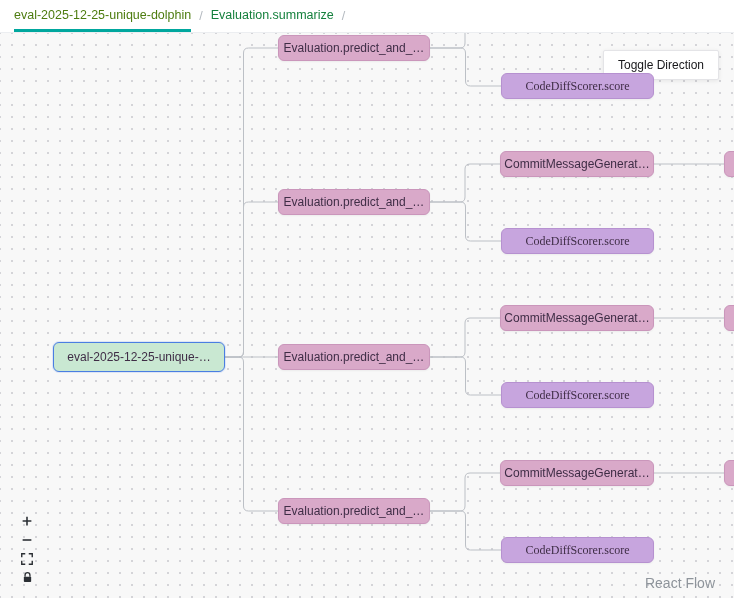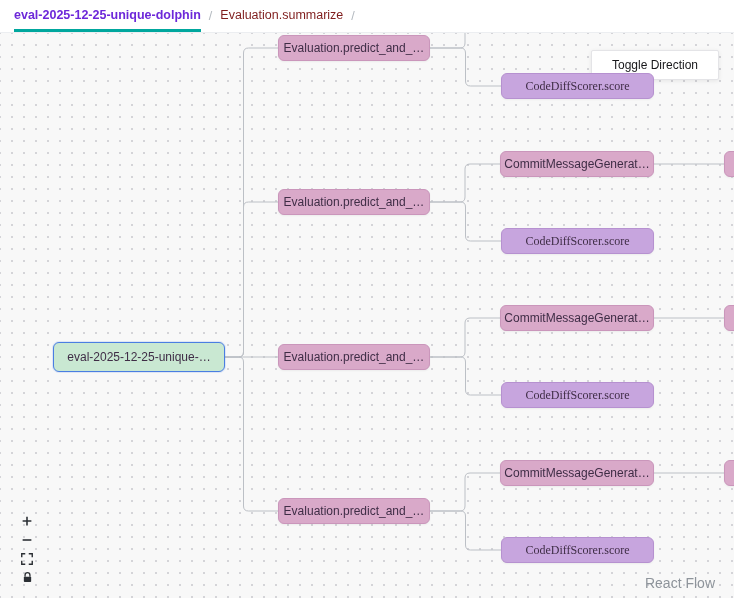--- a/index.html
+++ b/index.html
@@ -9,24 +9,24 @@
   }
   
   .topbar{
     position:absolute;top:0;left:0;width:734px;height:33px;
     background:#ffffff;border-bottom:1px solid #eceef1;
     display:flex;align-items:stretch;padding-left:14px;box-sizing:border-box;
     z-index:30;
   }
   .crumb{
     display:inline-flex;align-items:center;height:100%;
-    font-size:12.5px;color:#7f1d1d;cursor:pointer;
+    font-size:12.5px;color:#15803d;cursor:pointer;
     border-bottom:3px solid transparent;box-sizing:border-box;white-space:nowrap;
   }
-  .crumb--active{color:#6d28d9;border-bottom-color:#00a79e;font-weight:700;}
+  .crumb--active{color:#4d7c0f;border-bottom-color:#00a79e;font-weight:400;}
   .crumb-sep{
     display:inline-flex;align-items:center;height:100%;
     font-size:12.5px;color:#b3b9bf;padding:0 8px;
   }
   
   .canvas{
     position:absolute;top:33px;left:0;width:734px;height:565px;
     background-color:#f8f8f8;
     background-image:radial-gradient(circle,#d4d4d8 1px,transparent 1.2px);
     background-size:12px 12px;background-position:6px 6px;
@@ -41,21 +41,21 @@
     box-shadow:0 1px 2px rgba(0,0,0,0.05);
   }
   .node--eval,.node--commit,.node--partial{background:#d9a9c9;border:1px solid #ca96bb;}
   .node--scorer{background:#c7a5de;border:1px solid #b691d0;font-family:Liberation Serif, serif;}
   .node--root{background:#c9e8d2;border:1.5px solid #4a7ee2;box-shadow:0 0 0 1px rgba(74,126,226,0.15);}
   
   .toggle-btn{
     position:absolute;top:17px;right:15px;
     background:#ffffff;border:1px solid #e4e4e7;border-radius:2px;
     box-shadow:0 1px 4px rgba(0,0,0,0.08);
-    padding:7px 20px;font-size:12px;color:#18181b;cursor:pointer;
+    padding:7px 14px;font-size:12px;color:#18181b;cursor:pointer;
     font-family:"Liberation Sans",sans-serif;
   }
   
   .controls{
     position:absolute;left:18px;bottom:12px;
     display:flex;flex-direction:column;gap:2px;z-index:20;
   }
   .ctrl-btn{
     width:18px;height:17px;display:flex;align-items:center;justify-content:center;
     background:transparent;border:none;padding:0;cursor:pointer;color:#2b2f34;

